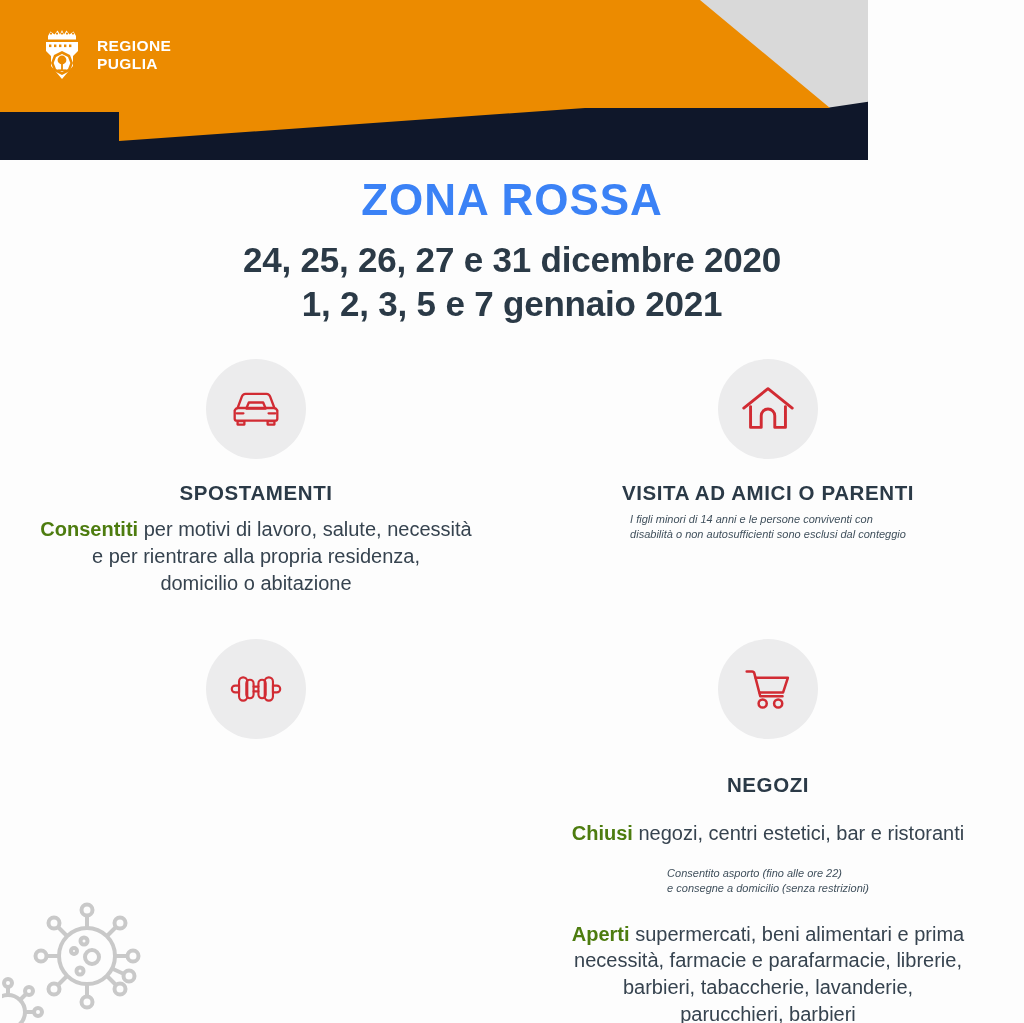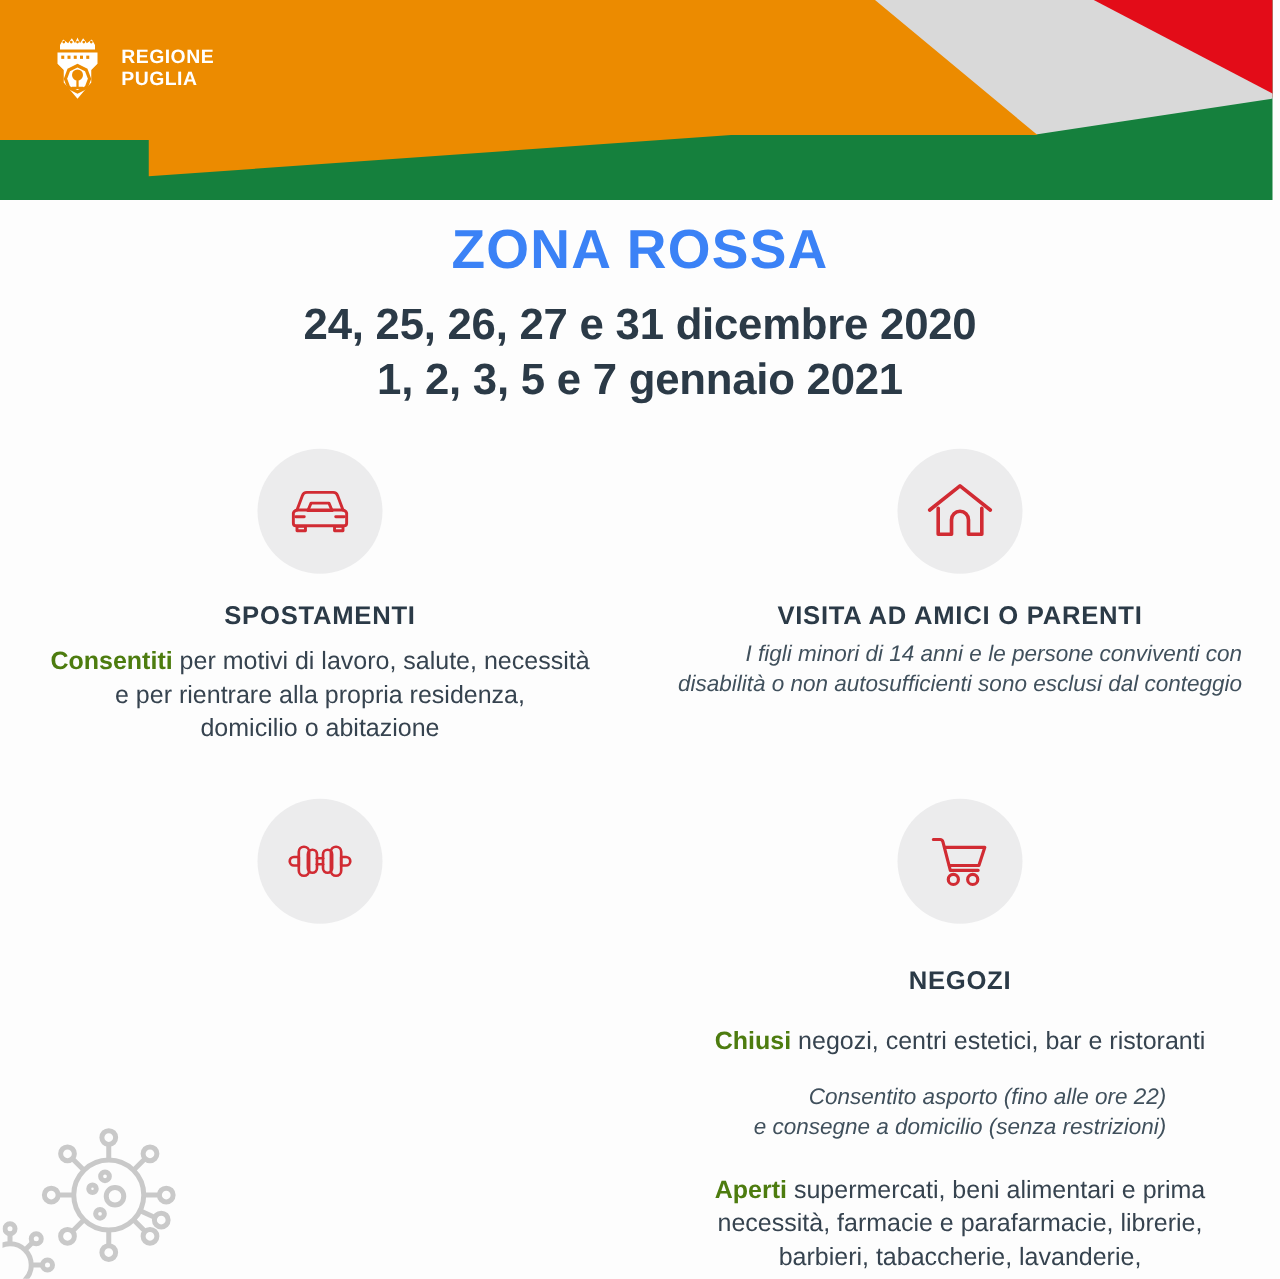--- a/index.html
+++ b/index.html
@@ -13,24 +13,24 @@
     background: #fdfdfd;
     font-family: "Liberation Sans", sans-serif;
     color: #2b3a47;
     overflow: hidden;
     position: relative;
   }
 
   
   .header {
     position: relative;
-    width: 1018px;
+    width: 868px;
     height: 160px;
     overflow: hidden;
-    background: #15803d;
+    background: #0f172a;
   }
   .header-shapes {
     position: absolute;
     inset: 0;
     width: 1024px;
     height: 160px;
   }
   .brand {
     position: absolute;
     left: 38px;
@@ -117,24 +117,24 @@
     margin-top: 11px;
     font-size: 20px;
     line-height: 1.34;
     text-align: center;
     color: #36434f;
   }
   .card-body .ln { white-space: nowrap; }
   .card-body b { font-weight: bold; color: #4d7c0f; }
   .note {
     margin-top: 7px;
-    font-size: 18px;
+    font-size: 11px;
     font-style: italic;
     line-height: 1.33;
-    text-align: right;
+    text-align: left;
     color: #40505c;
   }
   .note .ln { white-space: nowrap; }
   .gap-block { margin-top: 13px; }
 
   
   .virus-decor {
     position: absolute;
     left: 2px;
     bottom: -6px;

